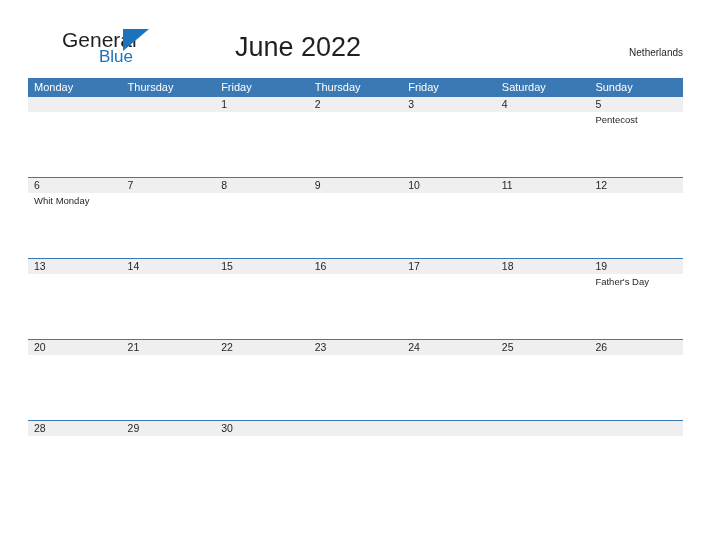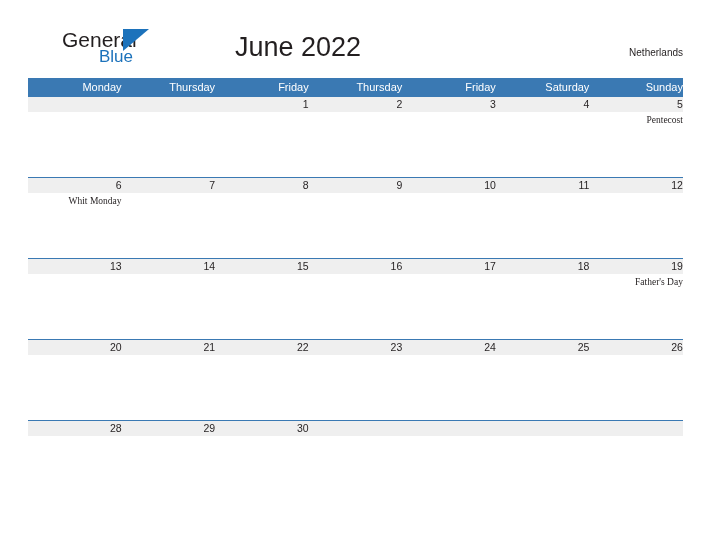--- a/index.html
+++ b/index.html
@@ -79,21 +79,20 @@
     color: #231f20;
     font-family: "Liberation Sans", sans-serif;
   }
 
   
   .calendar {
     position: absolute;
     left: 28px;
     top: 78px;
     width: 655px;
-    text-align: right;
   }
 
   .cal-row {
     display: flex;
     width: 100%;
   }
 
   .cal-head {
     background: #3a79b3;
     height: 18px;
@@ -145,21 +144,21 @@
   .daycell .events {
     position: relative;
     z-index: 2;
     padding-left: 6px;
     padding-top: 2px;
   }
   .daycell .event {
     font-size: 9.5px;
     color: #231f20;
     line-height: 12px;
-    font-family: Liberation Serif, serif;
+    font-family: Liberation Sans, sans-serif;
     display: block;
   }
 
   
   .cell, .daycell {
     width: 14.2857%;
     flex: 0 0 14.2857%;
   }
 </style>
 </head>

